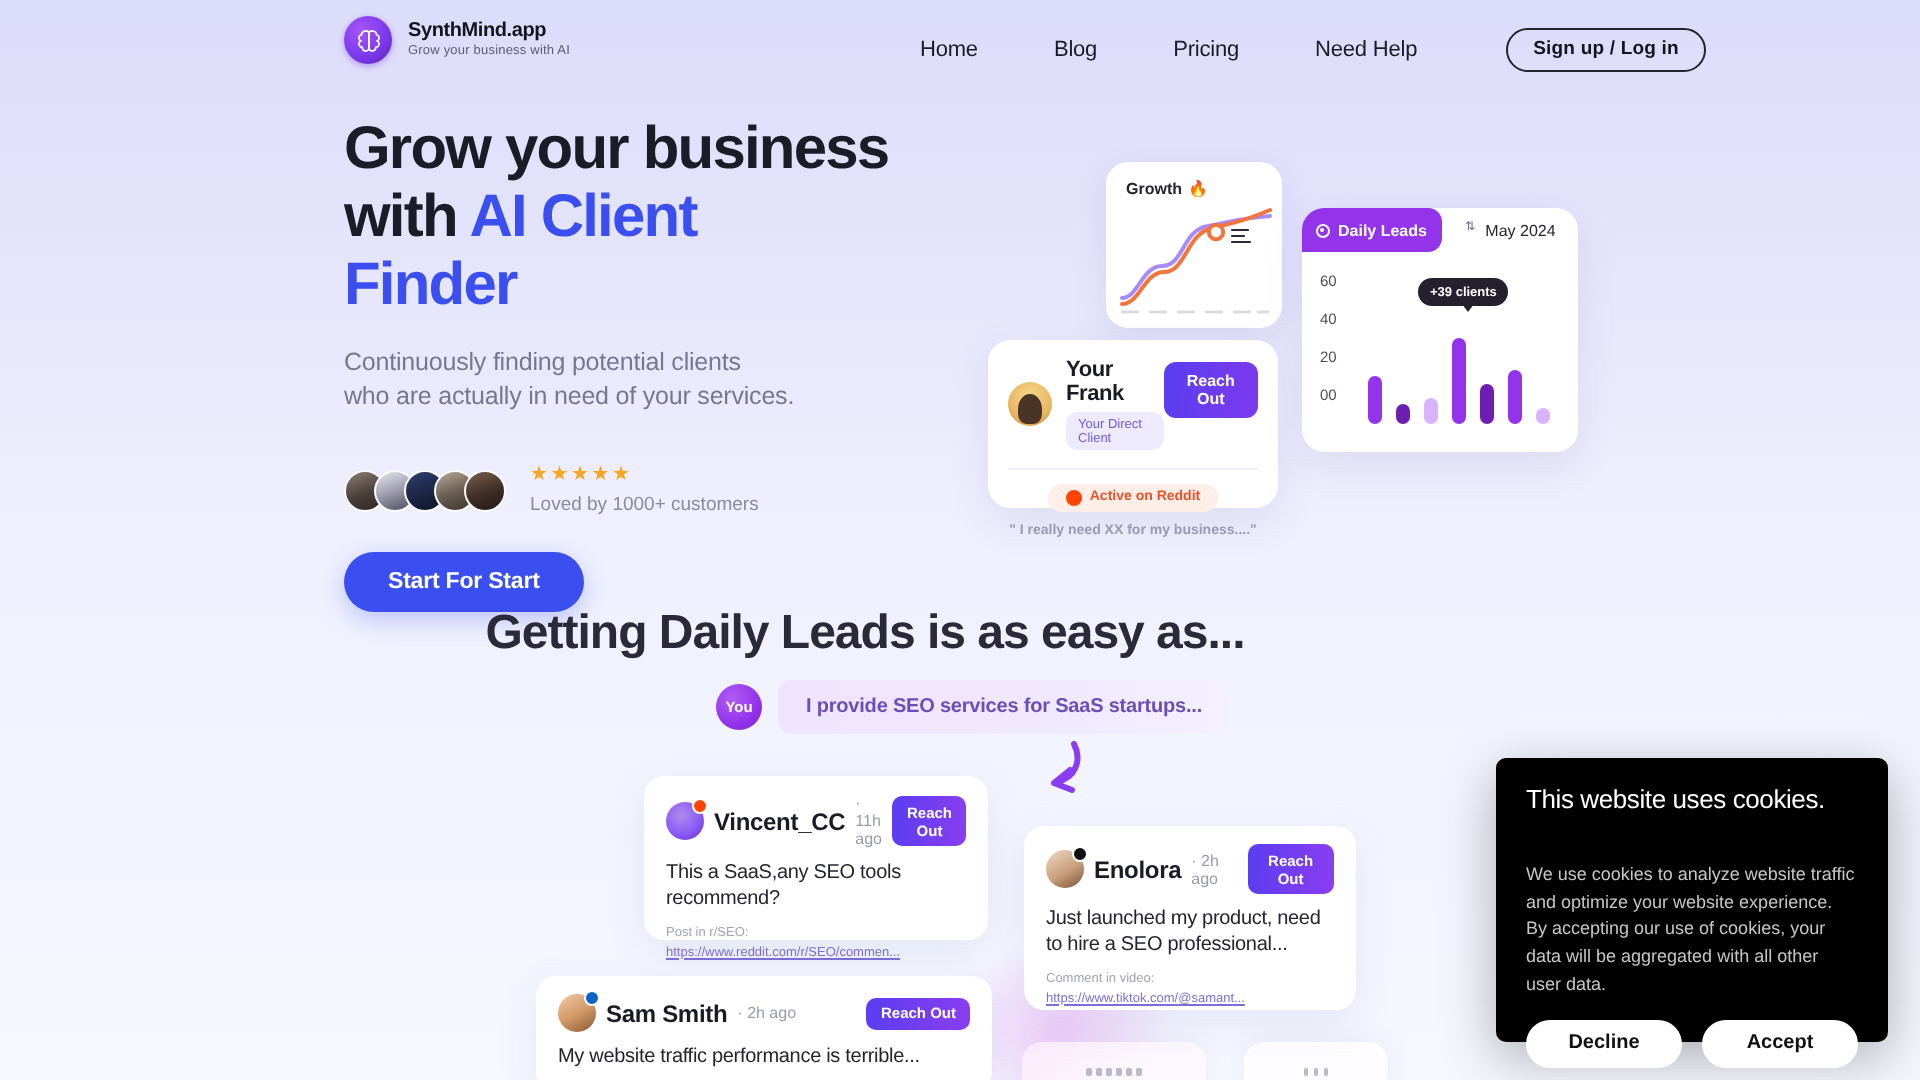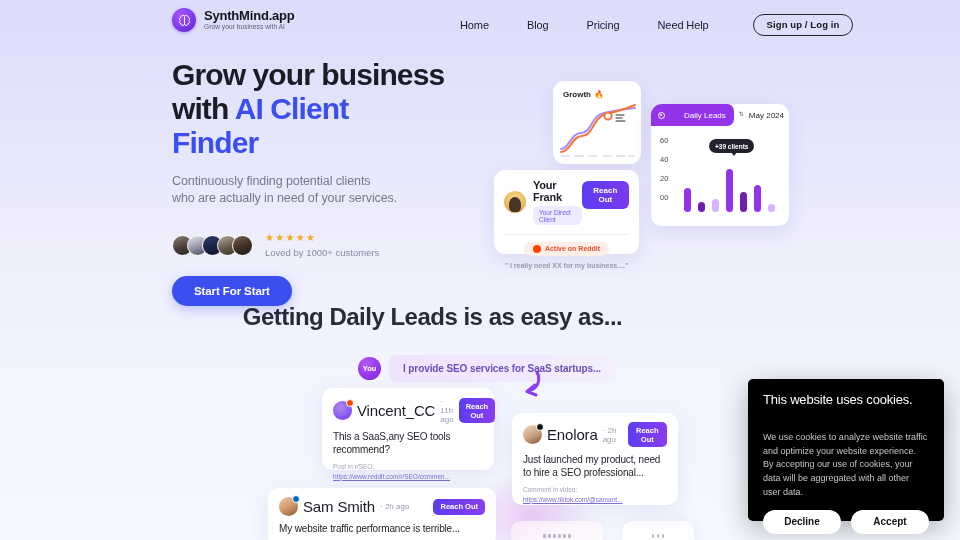--- a/index.html
+++ b/index.html
@@ -18,21 +18,21 @@
   }
   .brand { position: absolute; left: 172px; top: 8px; display: flex; align-items: center; gap: 8px; }
   .logo-circle {
     width: 24px; height: 24px; border-radius: 50%;
     background: radial-gradient(circle at 35% 30%, #a855f7 0%, #7c3aed 55%, #5b21b6 100%);
     display: flex; align-items: center; justify-content: center;
     box-shadow: 0 1px 3px rgba(109,40,217,.4);
   }
   .logo-circle svg { display: block; }
   .brand-text { line-height: 1.05; }
-  .brand-name { font-size: 13px; font-weight: bold; color: #14141c; letter-spacing: -0.2px; }
+  .brand-name { font-size: 10px; font-weight: bold; color: #14141c; letter-spacing: -0.2px; }
   .brand-tag { font-size: 6.5px; color: #5c5c72; margin-top: 1.5px; letter-spacing: 0.1px; }
 
   .nav { position: absolute; left: 460px; top: 14px; display: flex; align-items: center; gap: 0; }
   .nav a {
     font-size: 11px; color: #1b1b26; text-decoration: none; letter-spacing: -0.1px;
   }
   .nav-list { display: flex; gap: 38px; align-items: center; }
   .nav-cta {
     margin-left: 44px;
     border: 1px solid #24242e; border-radius: 14px;
@@ -91,22 +91,22 @@
   .growth-svg { position: absolute; left: 6px; top: 22px; }
 
   .leads-card {
     position: absolute; left: 651px; top: 104px; width: 138px; height: 122px;
     background: #fff; border-radius: 11px;
     box-shadow: 0 7px 20px rgba(80,70,160,.11);
     overflow: hidden;
   }
   .leads-tabs { display: flex; height: 22px; }
   .tab-active {
-    background: #9333ea; color: #fff; font-size: 8px; font-weight: normal;
-    display: flex; align-items: center; gap: 19px; padding: 0 8px 0 7px;
+    background: #9333ea; color: #fff; font-size: 8px; font-weight: bold;
+    display: flex; align-items: center; gap: 4px; padding: 0 8px 0 7px;
     border-radius: 0 7px 7px 0;
   }
   .tab-dot {
     width: 7px; height: 7px; border-radius: 50%;
     border: 1.4px solid #fff; display: inline-block;
     position: relative;
   }
   .tab-dot::after {
     content: ''; position: absolute; left: 1.3px; top: 1.3px;
     width: 2px; height: 2px; border-radius: 50%; background: #fff;
@@ -172,21 +172,21 @@
     display: inline-block;
   }
   .paul-quote { margin-top: 6px; text-align: center; font-size: 7px; font-weight: bold; color: #9a9ab0; }
 
   
   .sec-title {
     position: absolute; left: 0; top: 303px; width: 865px; text-align: center;
     font-size: 24px; font-weight: bold; color: #2a2a38; letter-spacing: -0.5px;
   }
   .you-row {
-    position: absolute; left: 358px; top: 355px; display: flex; align-items: center; gap: 8px;
+    position: absolute; left: 358px; top: 340px; display: flex; align-items: center; gap: 8px;
   }
   .you-badge {
     width: 23px; height: 23px; border-radius: 50%;
     background: radial-gradient(circle at 35% 30%, #b05cf5 0%, #9333ea 60%, #7e22ce 100%);
     color: #fff; font-size: 7.5px; font-weight: bold;
     display: flex; align-items: center; justify-content: center;
   }
   .you-bubble {
     background: linear-gradient(90deg,#efe4fd 0%,#f1e9fe 60%,#f4f0fe 100%);
     border-radius: 7px; padding: 8px 14px;
@@ -210,21 +210,21 @@
   .av-vincent { background: radial-gradient(circle at 40% 35%, #b48ae8 0%, #8b5cf6 55%, #6d28d9 100%); }
   .av-enolora { background: linear-gradient(150deg,#f0d9c4 0%,#c99f7c 55%, #7a5239 100%); }
   .av-sam { background: linear-gradient(150deg,#f2c9a8 0%,#d49a6a 50%,#8a5a33 100%); }
   .badge-mini {
     position: absolute; right: -2px; top: -2px; width: 8px; height: 8px;
     border-radius: 50%; border: 1.3px solid #fff;
   }
   .b-reddit { background: #ff4500; }
   .b-tiktok { background: #111; }
   .b-linkedin { background: #0a66c2; }
-  .lead-name { font-size: 15px; font-weight: normal; color: #1b1b26; letter-spacing: -0.15px; }
+  .lead-name { font-size: 12px; font-weight: bold; color: #1b1b26; letter-spacing: -0.15px; }
   .lead-time { font-size: 8px; color: #9a9ab0; }
   .lead-reach {
     margin-left: auto; background: linear-gradient(95deg,#5b3df0 0%,#8b3df0 100%);
     color: #fff; font-size: 7.5px; font-weight: bold; border: none;
     border-radius: 5px; padding: 3.5px 7px; cursor: pointer;
     font-family: "Liberation Sans", sans-serif;
   }
   .lead-body {
     margin-top: 6px; font-size: 10px; color: #24242e; line-height: 1.32; letter-spacing: -0.15px;
   }

